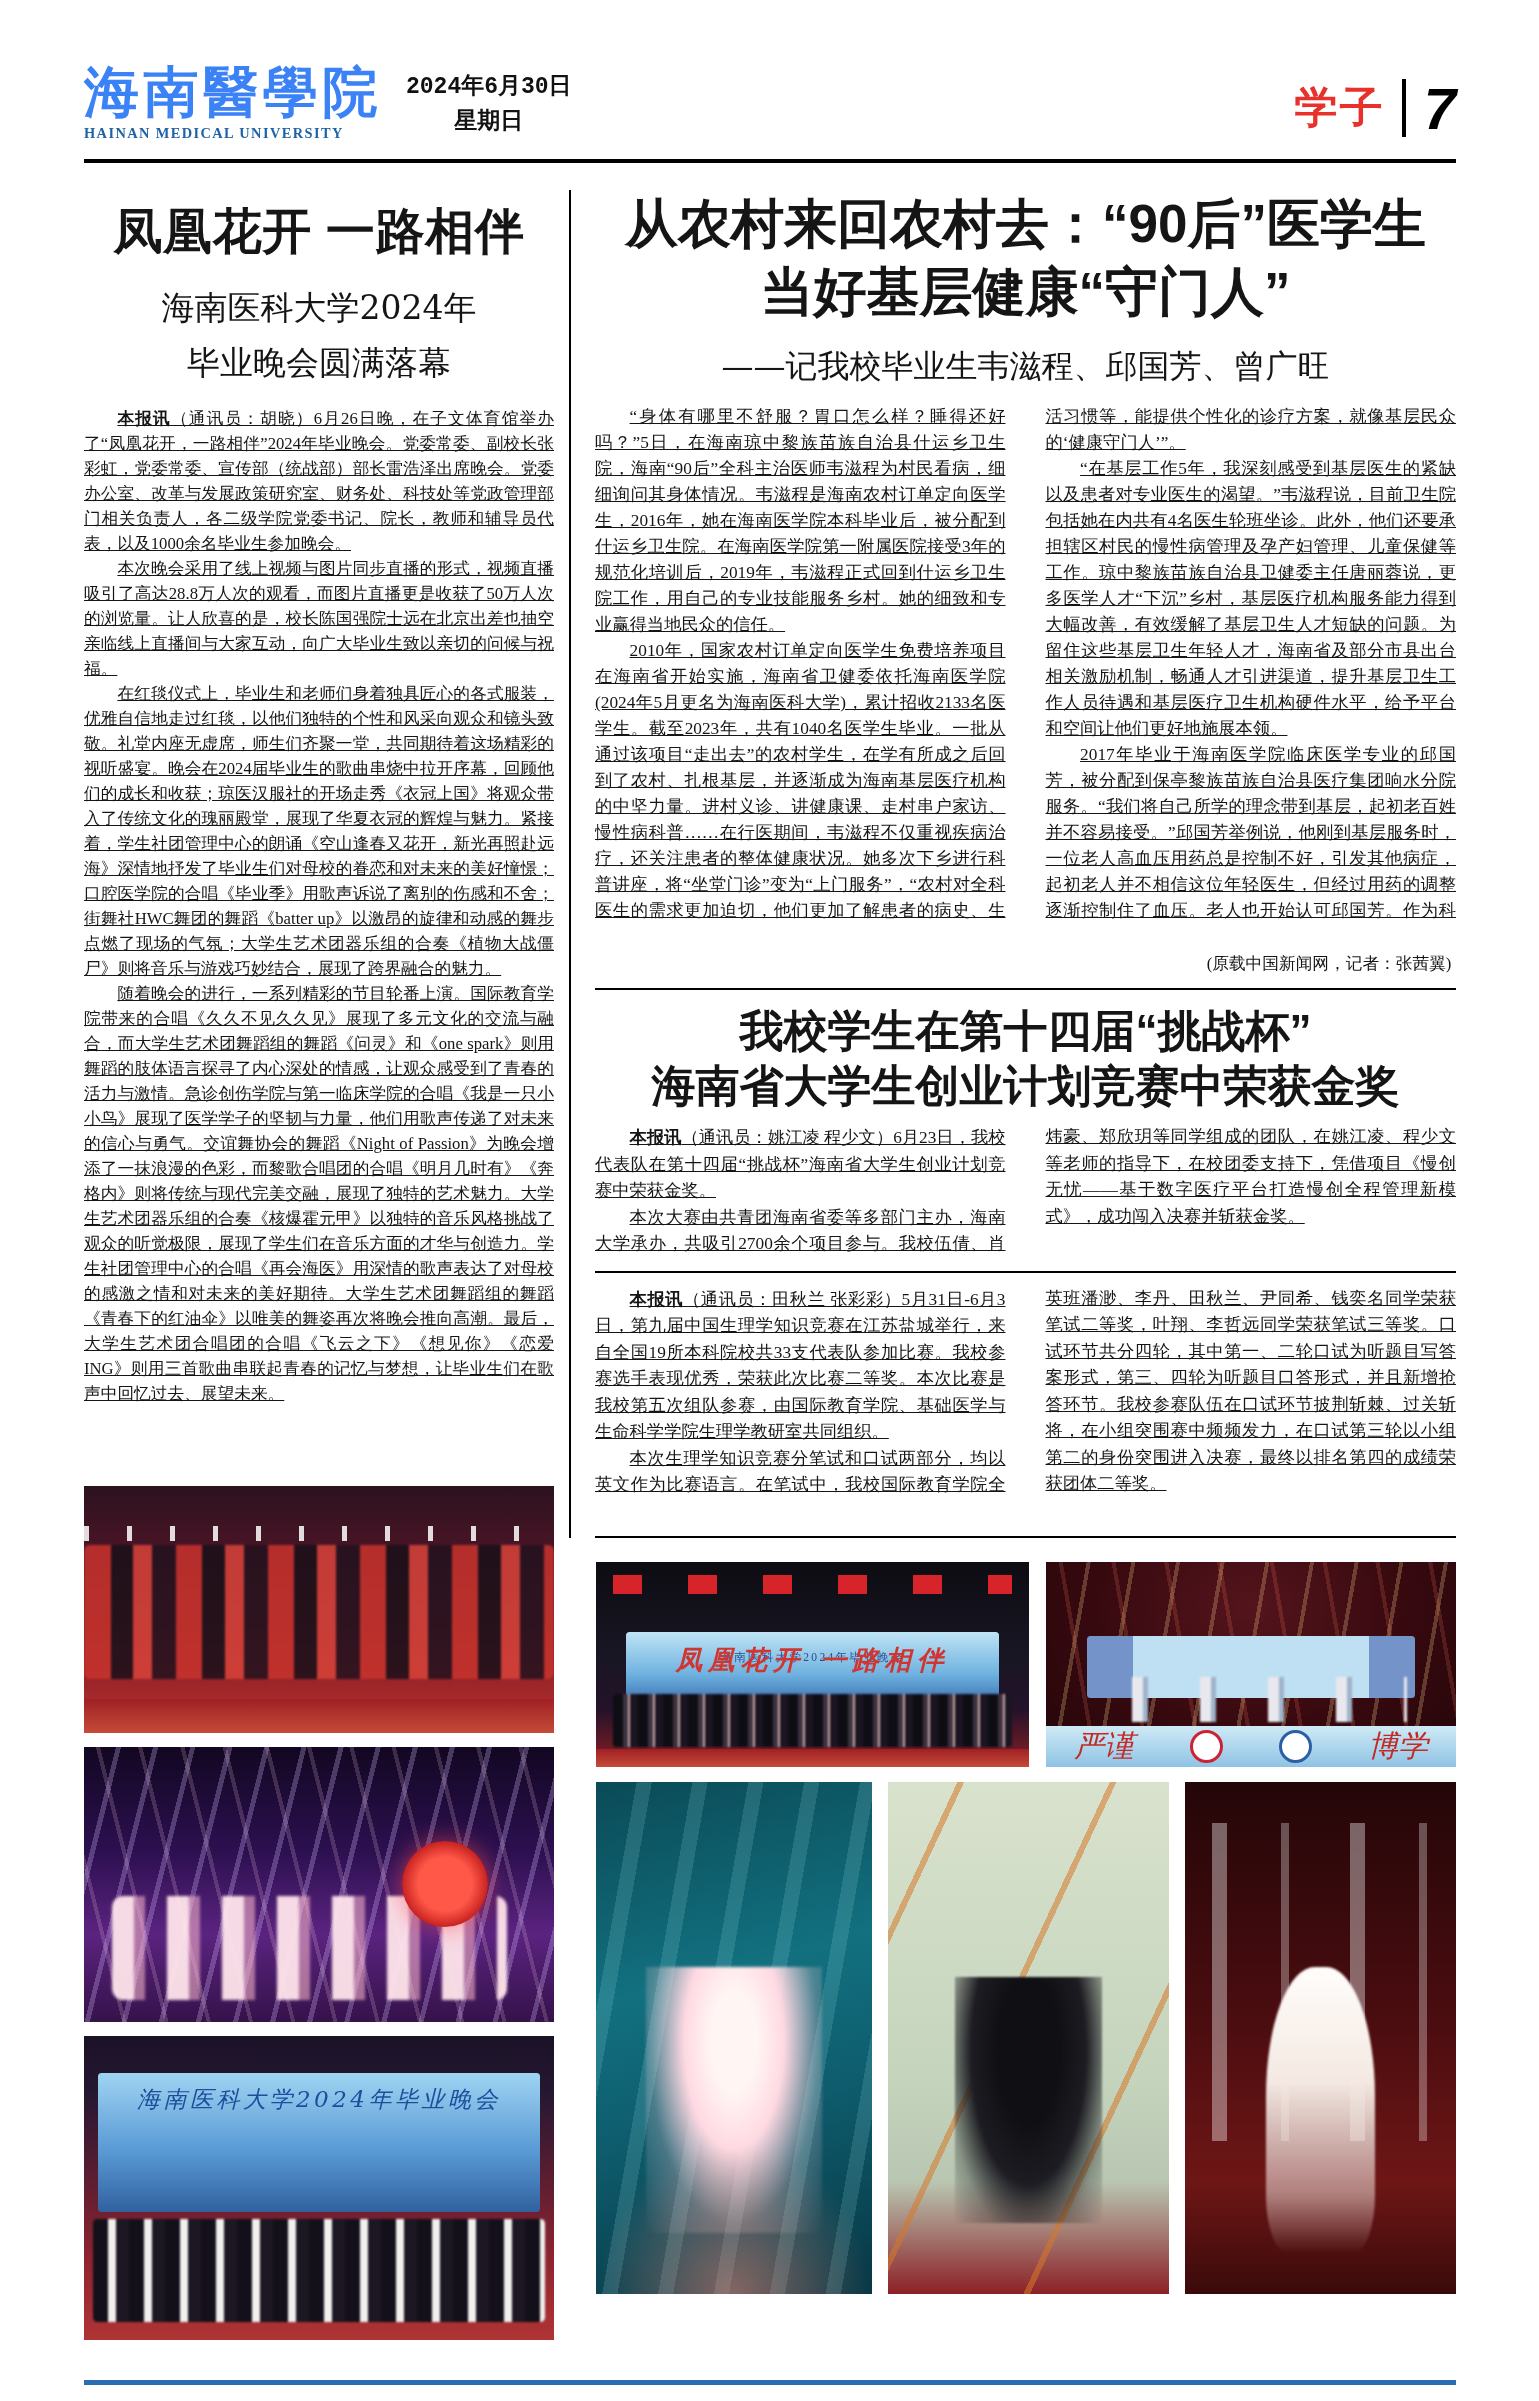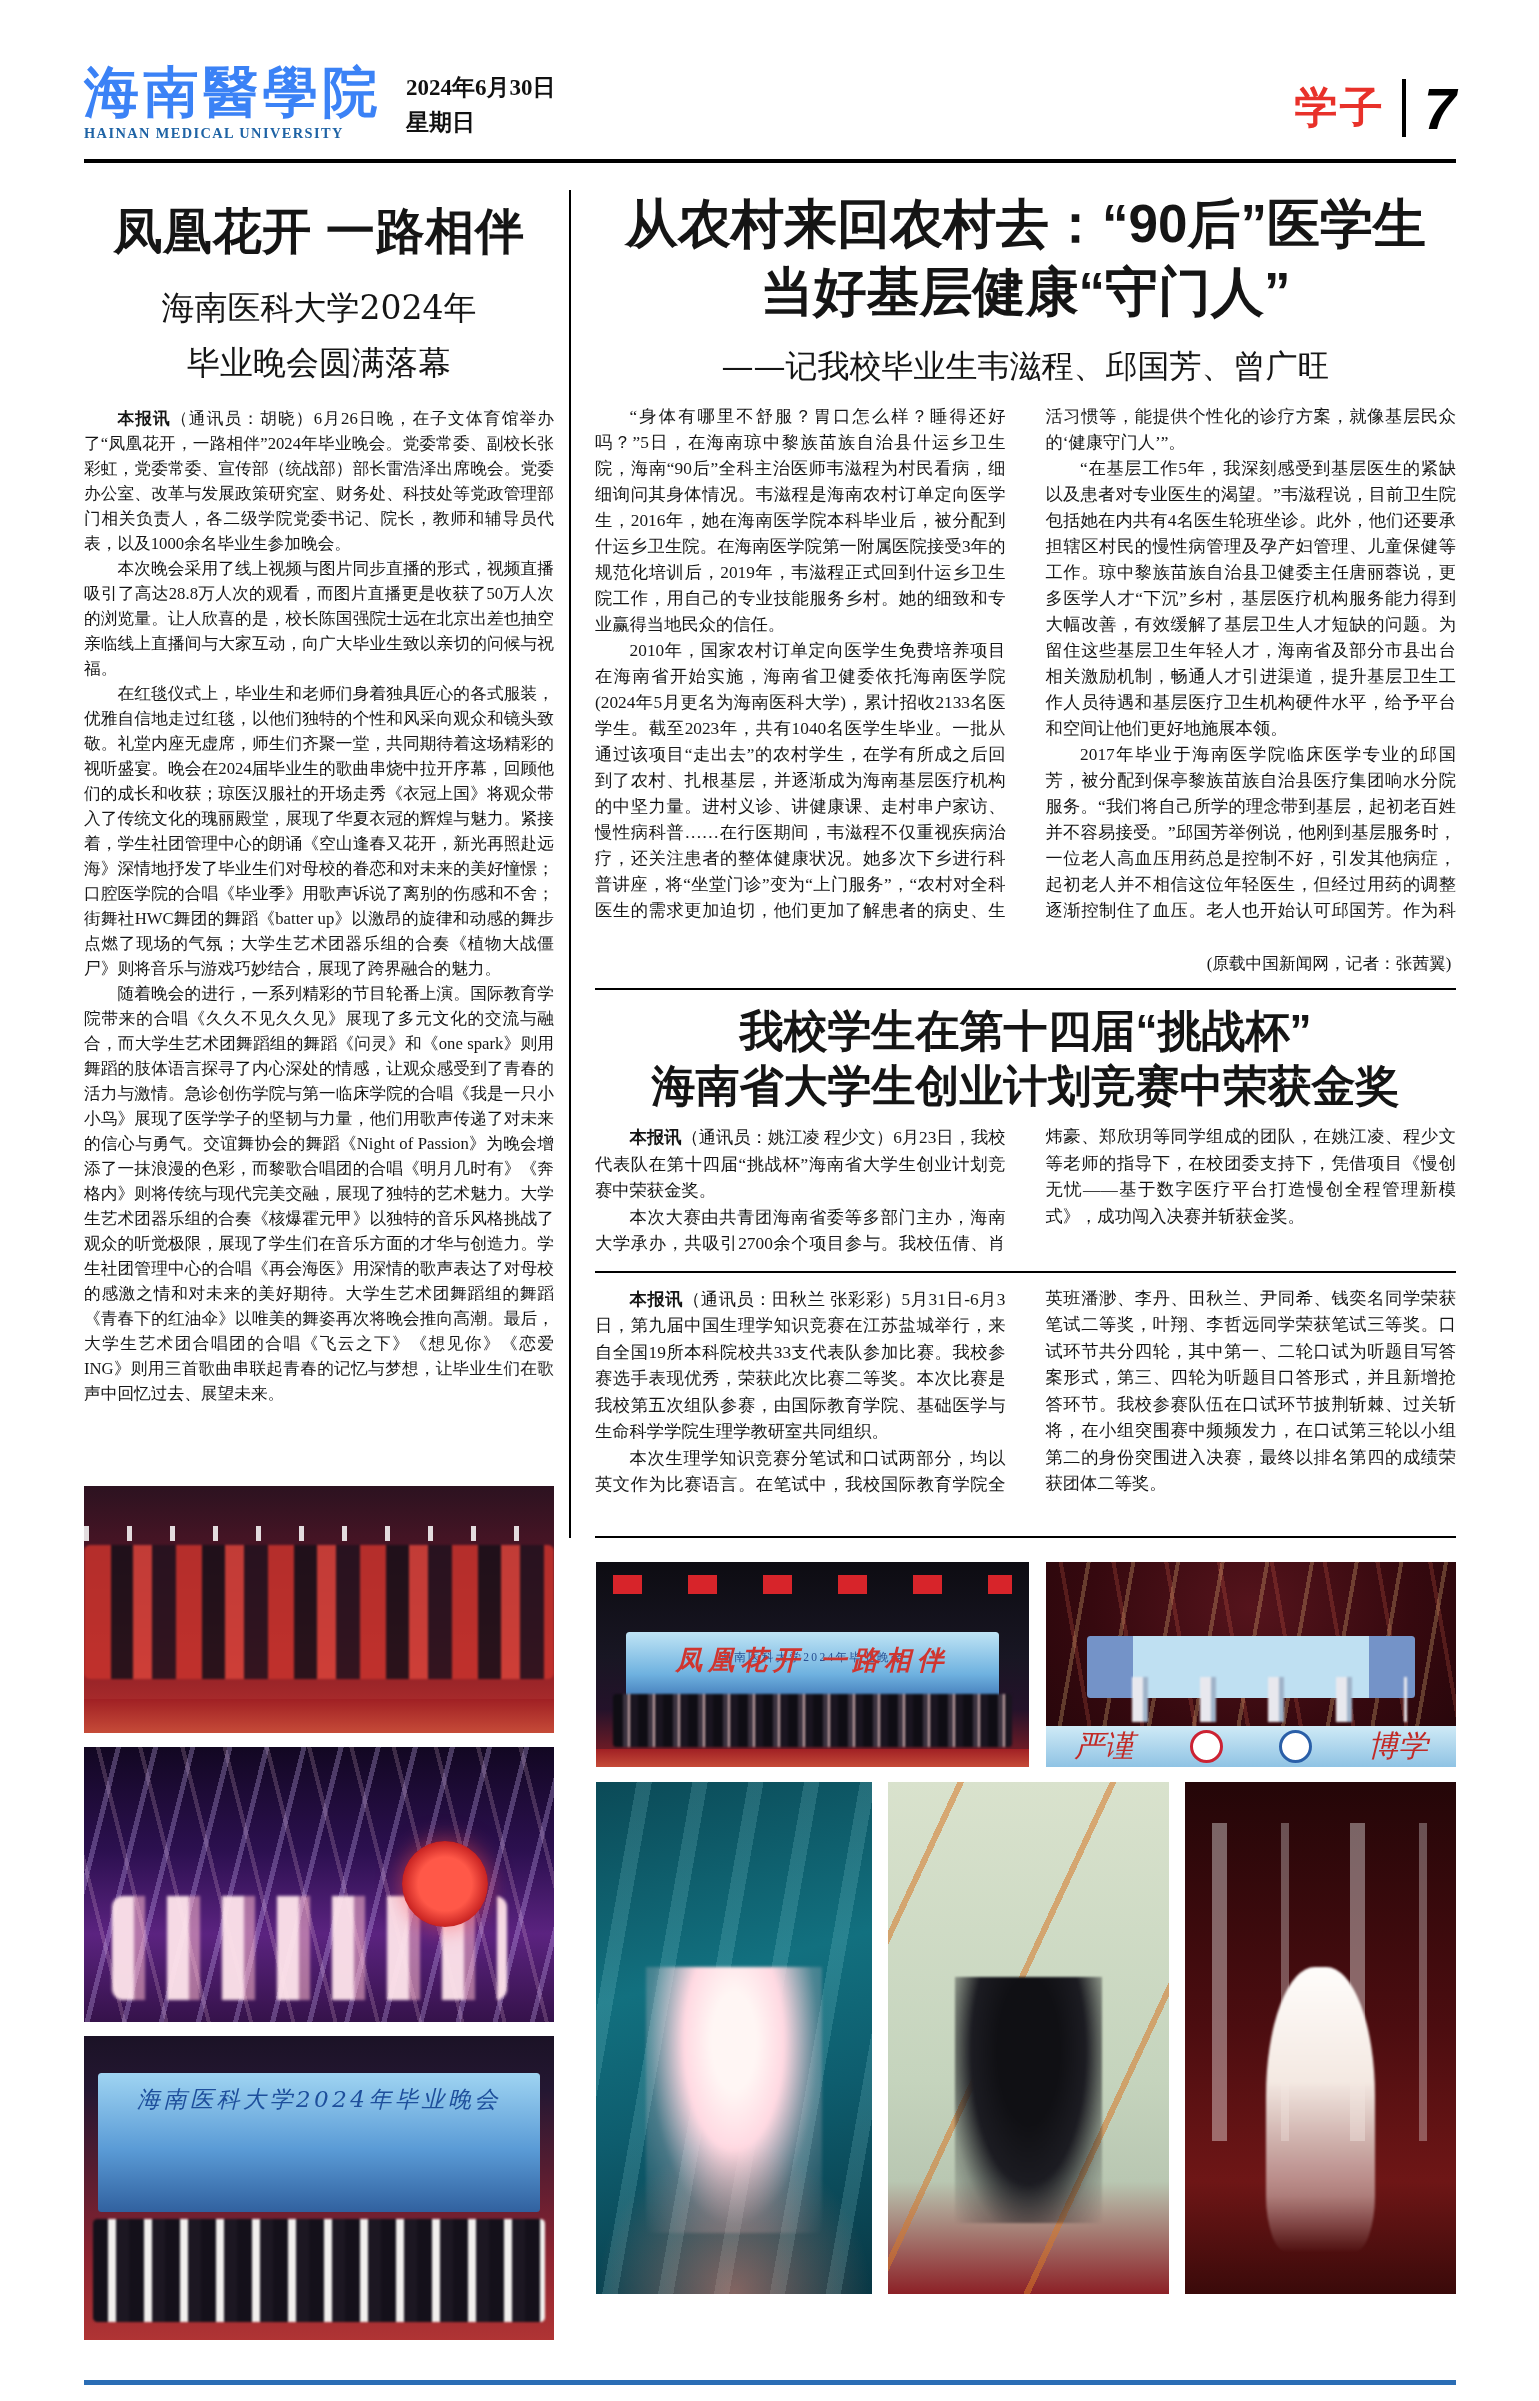--- a/index.html
+++ b/index.html
@@ -3,33 +3,33 @@
 <meta charset="utf-8">
 <style>
   html,body{margin:0;padding:0;background:#ffffff;}
   body{width:1540px;height:2401px;position:relative;font-family:"Liberation Serif","DejaVu Serif",serif;color:#151515;overflow:hidden;}
   .inner{padding:64px 84px 0 84px;}
   
   .masthead{display:flex;justify-content:space-between;align-items:flex-end;border-bottom:4px solid #000;padding-bottom:17.3px;}
   .mh-left{display:flex;align-items:flex-end;}
   .logo-cn{font-family:"DejaVu Serif",serif;font-weight:bold;font-size:55px;line-height:1;color:#3b82f6;letter-spacing:4.6px;}
   .logo-en{font-family:"Liberation Serif",serif;font-weight:bold;font-size:14.4px;letter-spacing:1.4px;color:#1e63a5;margin-top:5.8px;}
-  .mh-date{margin-left:24px;font-family:Liberation Serif, serif;font-weight:bold;font-size:23px;line-height:35px;color:#111;padding-bottom:2.3px;}
+  .mh-date{margin-left:24px;font-family:Liberation Mono, monospace;font-weight:bold;font-size:23px;line-height:35px;color:#111;padding-bottom:2.3px;text-align:center;}
   .mh-right{display:flex;align-items:center;}
   .section-tag{font-family:"Liberation Sans",sans-serif;font-weight:bold;font-size:43px;color:#e8312a;letter-spacing:2.3px;}
   .mh-bar{width:4px;height:58px;background:#000;margin:0 17.3px;}
   .page-no{font-family:"Liberation Sans",sans-serif;font-weight:bold;font-size:58px;color:#000;font-style:italic;}
   
   .content{display:flex;margin-top:21px;align-items:flex-start;}
   .col-left{width:470px;flex:none;}
   .col-right{flex:1;margin-left:15px;min-width:0;}
   .right-articles{border-left:2.9px solid #000;padding-left:24px;}
   .right-photos{padding-left:27px;}
   
-  .body-text p{margin:0;text-align:justify;text-indent:2em;font-size:16.7px;line-height:25px;}
+  .body-text p{margin:0;text-align:justify;text-indent:2em;font-size:16.7px;line-height:25px;text-decoration:underline;}
   .body-text p b{font-family:"Liberation Sans",sans-serif;font-weight:bold;}
   .divider{border:none;border-top:2.9px solid #000;margin:12.7px 0;}
   
   .a1-title{font-family:"Liberation Sans",sans-serif;font-weight:bold;font-size:49px;text-align:center;letter-spacing:0.6px;margin-top:15px;}
   .a1-sub{font-family:"DejaVu Serif",serif;font-size:33px;line-height:55px;text-align:center;margin:15px 0 16px 0;}
   .a1-body{height:1066px;overflow:hidden;}
   
   .a2-title{font-family:"Liberation Sans",sans-serif;font-weight:bold;font-size:53px;line-height:68px;text-align:center;margin-top:5.8px;}
   .a2-sub{font-family:"DejaVu Serif",serif;font-size:32px;text-align:center;margin:19.6px 0 15px 0;}
   .a2-body{columns:2;column-gap:40px;height:540px;overflow:hidden;font-size:17.3px;}

